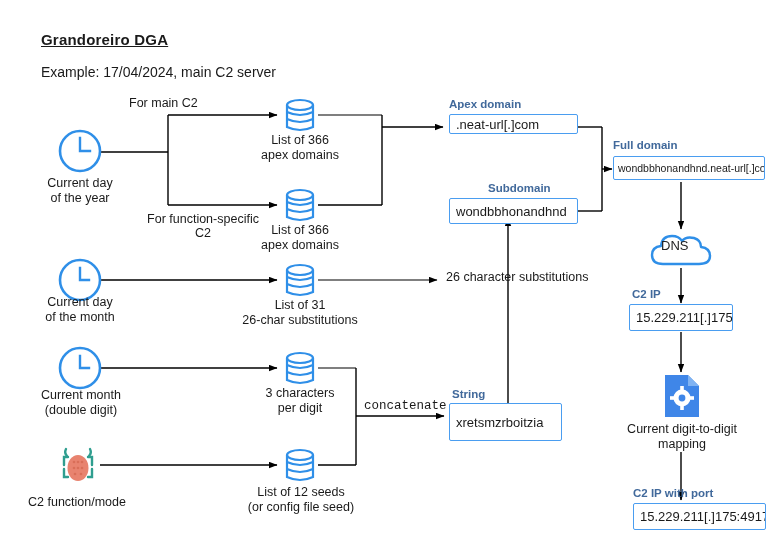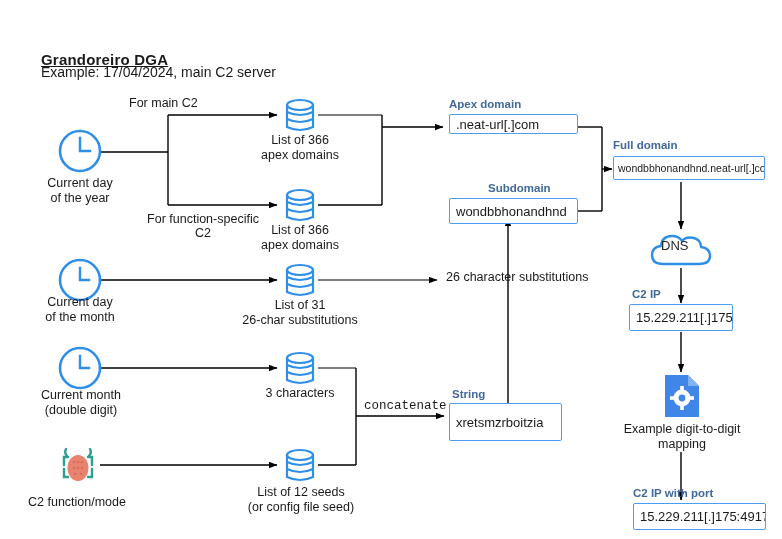--- a/index.html
+++ b/index.html
@@ -1,21 +1,21 @@
 <!DOCTYPE html>
 <html><head>
 <meta charset="utf-8">
 <style>
   html,body{margin:0;padding:0;background:#ffffff;}
   body{width:782px;height:539px;position:relative;overflow:hidden;
        font-family:"Liberation Sans","DejaVu Sans",sans-serif;color:#1a1a1a;}
   .abs{position:absolute;}
   #diagram-svg{position:absolute;left:0;top:0;width:782px;height:539px;}
 
-  .title{font-size:15px;font-weight:bold;text-decoration:underline;letter-spacing:.2px;margin-top:20px;}
+  .title{font-size:15px;font-weight:bold;text-decoration:underline;letter-spacing:.2px;}
   .subtitle{font-size:14px;}
   .caption{font-size:12.5px;text-align:center;line-height:15px;}
   .edge-label{font-size:12.5px;white-space:nowrap;}
   .field-label{font-size:11.5px;font-weight:bold;color:#41699b;white-space:nowrap;}
   .value-box{border:1.6px solid #4a9df0;border-radius:2px;background:#fff;
              display:flex;align-items:center;box-sizing:border-box;
              padding:0 6px;font-size:13px;white-space:nowrap;overflow:hidden;}
   .value-box.tiny{font-size:10.5px;padding:0 4px;}
   .dns-text{font-size:13px;color:#222;}
   .icon-wrap{display:block;}
@@ -188,20 +188,21 @@
     <g fill="none" stroke="#2f8fe8" stroke-width="2.2">
       <ellipse cx="19" cy="8" rx="13" ry="5"></ellipse>
       <path d="M6 8 L6 30 Q19 36 32 30 L32 8"></path>
       <path d="M6 15 Q19 21 32 15"></path>
       <path d="M6 22 Q19 28 32 22"></path>
     </g>
   </svg>
 </div>
 <div class="abs caption" style="left:240px;top:386px;width:120px;">
   <div>3 characters</div>
+  <div>per digit</div>
 </div>
 
 <div class="abs icon-wrap" style="left:281px;top:447px;">
   <svg width="38" height="38" viewBox="0 0 38 38">
     <g fill="none" stroke="#2f8fe8" stroke-width="2.2">
       <ellipse cx="19" cy="8" rx="13" ry="5"></ellipse>
       <path d="M6 8 L6 30 Q19 36 32 30 L32 8"></path>
       <path d="M6 15 Q19 21 32 15"></path>
       <path d="M6 22 Q19 28 32 22"></path>
     </g>
@@ -248,18 +249,18 @@
       <g fill="#fff">
         <rect x="-1.8" y="-12" width="3.6" height="4"></rect>
         <rect x="-1.8" y="8" width="3.6" height="4"></rect>
         <rect x="-12" y="-1.8" width="4" height="3.6"></rect>
         <rect x="8" y="-1.8" width="4" height="3.6"></rect>
       </g>
     </g>
   </svg>
 </div>
 <div class="abs caption" style="left:607px;top:422px;width:150px;">
-  <div>Example digit-to-digit</div>
+  <div>Current digit-to-digit</div>
   <div>mapping</div>
 </div>
 
 <div class="abs field-label" style="left:633px;top:487px;">C2 IP with port</div>
 <div class="abs value-box" style="left:633px;top:503px;width:133px;height:27px;">15.229.211[.]175:4917</div>
 
 </body></html>

